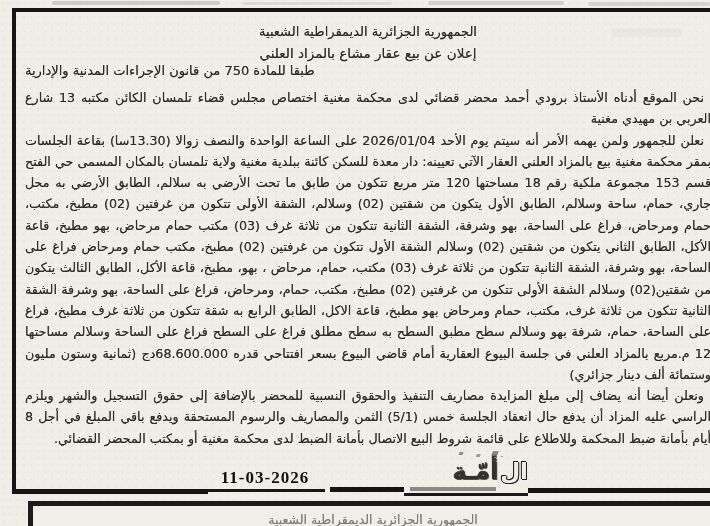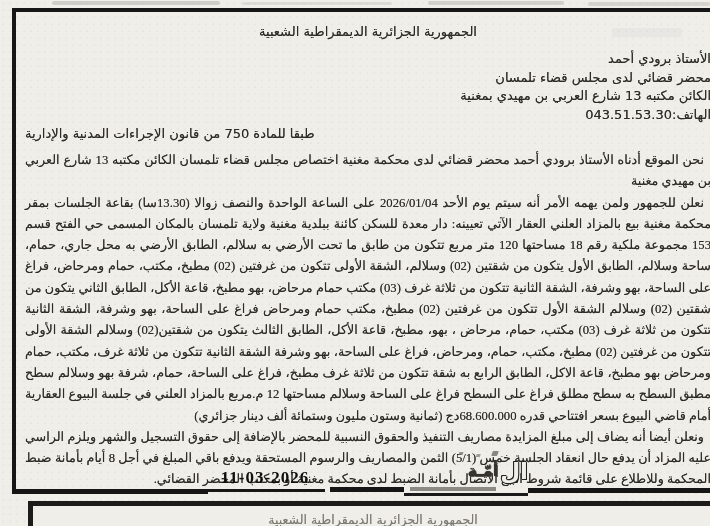--- a/index.html
+++ b/index.html
@@ -28,21 +28,21 @@
     border:4px solid #161616;border-bottom:none;box-sizing:border-box;
     direction:rtl;color:#2d2b26;
     text-shadow:0 0 .5px rgba(45,42,36,.65);
   }
   .content{padding:5px 9px 0 9px;}
   .republic{font-size:13px;text-align:center;margin-top:7px;}
   .officer{margin-top:11px;font-size:13px;line-height:18.5px;text-align:right;}
   .title{margin-top:6px;text-align:center;font-size:13.5px;}
   .subtitle{margin-top:0;line-height:19px;text-align:left;font-size:13px;}
   .bodytext{margin-top:7px;font-size:12.7px;line-height:21.3px;text-align:justify;}
-  .bodytext p{margin:0;text-indent:7px;font-family:Liberation Serif, serif;}
+  .bodytext p{margin:0;text-indent:7px;}
 
   
   .botline{position:absolute;background:#151515;}
   .seg1{left:12px;top:489px;width:196px;height:5px;}
   .seg2{left:330px;top:487px;width:74px;height:5px;}
   .seg3{left:528px;top:488px;width:182px;height:5px;}
 
   .pubdate{
     position:absolute;left:205px;top:468px;width:120px;
     text-align:center;font-family:"Liberation Serif", serif;
@@ -59,21 +59,21 @@
     position:absolute;right:30px;top:1px;width:6px;height:5px;background:#6f6d66;
     box-shadow:-16px 2px 0 -1px #8a8880, -34px 0 0 -1px #79766e, 8px 3px 0 -2px #8a8880;
     border-radius:1px;opacity:.8;transform:skewX(-20deg);
   }
   .logo-row{display:flex;direction:rtl;align-items:flex-end;justify-content:flex-start;gap:2px;padding-top:6px;}
   .logo-al{
     font-size:23px;font-weight:bold;line-height:30px;color:#efeee9;
     text-shadow:1px 0 #22211e,-1px 0 #22211e,0 1px #22211e,0 -1px #22211e,1px 1px #22211e,-1px -1px #22211e;
   }
   .logo-rest{
-    font-size:16px;font-weight:bold;line-height:30px;color:#34322e;
+    font-size:24px;font-weight:bold;line-height:30px;color:#34322e;
     text-shadow:0 0 1px #34322e, 1px 1px 0 #55534c;
     letter-spacing:-1px;
   }
   .logo-tag{position:absolute;left:6px;bottom:2px;width:86px;height:4px;background:#6a6861;opacity:.75;}
 
   
   .frame2{
     position:absolute;left:28px;top:501px;width:690px;height:44px;
     border:5px solid #1d1c1a;box-sizing:border-box;background:#efeee9;
   }
@@ -90,27 +90,22 @@
   <div class="noise n1"></div>
   <div class="noise n2"></div>
   <div class="noise n3"></div>
   <div class="noise n4"></div>
   <div class="noise n5"></div>
 
   <div class="frame1">
     <div class="content">
       <div class="republic">الجمهورية الجزائرية الديمقراطية الشعبية</div>
 
-      <div class="officer">
-        <div>الأستاذ برودي أحمد</div>
-        <div>محضر قضائي لدى مجلس قضاء تلمسان</div>
-        <div>الكائن مكتبه 13 شارع العربي بن مهيدي بمغنية</div>
-        <div>الهاتف:043.51.53.30</div>
-      </div>
 
+      <div class="title">إعلان عن بيع عقار مشاع بالمزاد العلني</div>
       <div class="subtitle">طبقا للمادة 750 من قانون الإجراءات المدنية والإدارية</div>
 
       <div class="bodytext">
         <p>نحن الموقع أدناه الأستاذ برودي أحمد محضر قضائي لدى محكمة مغنية اختصاص مجلس قضاء تلمسان الكائن مكتبه 13 شارع العربي بن مهيدي مغنية</p>
         <p>نعلن للجمهور ولمن يهمه الأمر أنه سيتم يوم الأحد 2026/01/04 على الساعة الواحدة والنصف زوالا (13.30سا) بقاعة الجلسات بمقر محكمة مغنية بيع بالمزاد العلني العقار الآتي تعيينه:  دار معدة للسكن كائنة ببلدية مغنية ولاية تلمسان بالمكان المسمى حي الفتح قسم 153 مجموعة ملكية رقم 18 مساحتها 120 متر مربع تتكون من طابق ما تحت الأرضي به سلالم، الطابق الأرضي به محل جاري، حمام، ساحة وسلالم، الطابق الأول يتكون من شقتين (02) وسلالم، الشقة الأولى تتكون من غرفتين (02) مطبخ، مكتب، حمام ومرحاض، فراغ على الساحة، بهو وشرفة، الشقة الثانية تتكون من ثلاثة غرف (03) مكتب حمام مرحاض، بهو مطبخ، قاعة الأكل، الطابق الثاني  يتكون من شقتين (02) وسلالم  الشقة الأول تتكون من غرفتين (02) مطبخ، مكتب حمام ومرحاض فراغ على الساحة، بهو وشرفة، الشقة الثانية تتكون من ثلاثة غرف (03) مكتب، حمام، مرحاض ، بهو، مطبخ، قاعة الأكل، الطابق الثالث يتكون من شقتين(02) وسلالم الشقة الأولى تتكون من غرفتين (02) مطبخ، مكتب، حمام، ومرحاض، فراغ على الساحة، بهو وشرفة الشقة الثانية تتكون من ثلاثة غرف، مكتب، حمام ومرحاض بهو مطبخ، قاعة الاكل، الطابق الرابع به شقة تتكون من ثلاثة غرف مطبخ، فراغ على الساحة، حمام، شرفة بهو وسلالم  سطح مطبق السطح به سطح مطلق فراغ على السطح فراغ على الساحة وسلالم مساحتها 12 م.مربع بالمزاد العلني في جلسة البيوع العقارية أمام قاضي البيوع بسعر افتتاحي قدره 68.600.000دج (ثمانية وستون مليون وستمائة ألف دينار جزائري)</p>
         <p>ونعلن أيضا أنه يضاف إلى مبلغ المزايدة مصاريف التنفيذ والحقوق النسبية للمحضر بالإضافة إلى حقوق التسجيل والشهر ويلزم الراسي عليه المزاد أن يدفع حال انعقاد الجلسة خمس (5/1) الثمن والمصاريف والرسوم المستحقة ويدفع باقي المبلغ في أجل 8 أيام بأمانة ضبط المحكمة وللاطلاع على قائمة شروط البيع الاتصال بأمانة الضبط لدى محكمة مغنية أو بمكتب المحضر القضائي.</p>
       </div>
 
     </div>
   </div>

